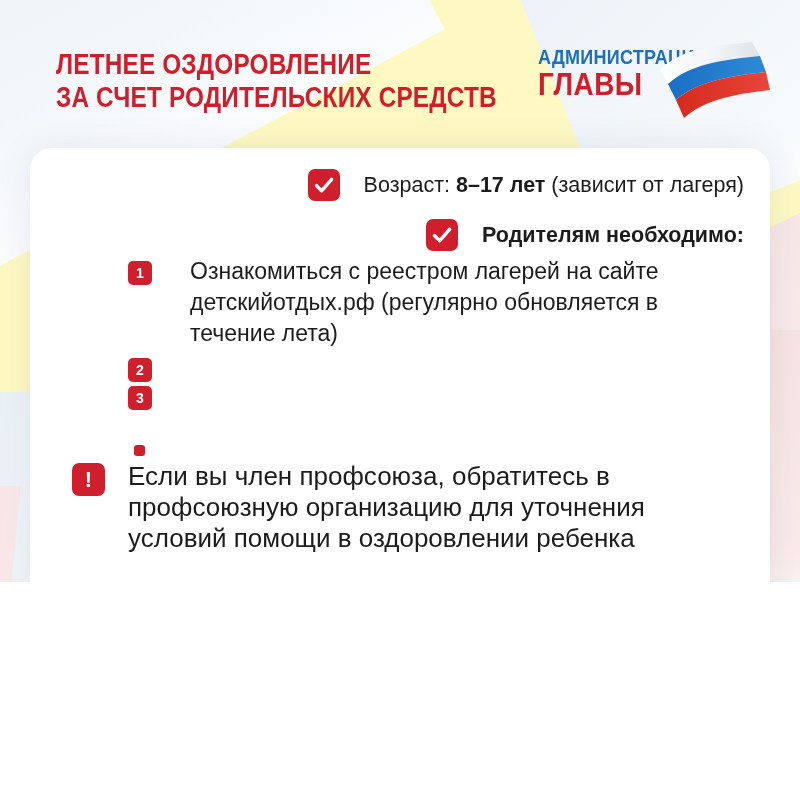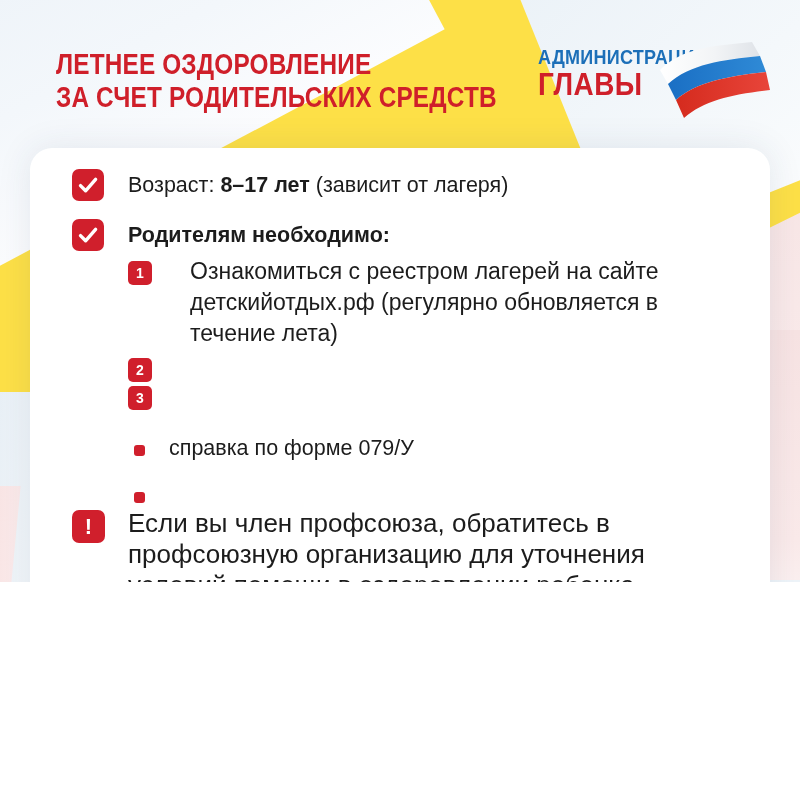--- a/index.html
+++ b/index.html
@@ -7,21 +7,21 @@
   html, body {
     width:800px; height:800px;
     background:#ffffff;
     font-family:"Liberation Sans", sans-serif;
     overflow:hidden;
   }
 
   #poster {
     position:relative;
     width:800px; height:582px;
-    background:#fde047;
+    background:#fef9c3;
     overflow:hidden;
   }
 
   
   .bg-layer { position:absolute; inset:0; overflow:hidden; pointer-events:none; }
 
   .band-blue-tl {
     position:absolute;
     left:-240px; top:-230px;
     width:620px; height:430px;
@@ -138,21 +138,21 @@
     z-index:4;
   }
 
   .card-inner {
     position:absolute;
     left:42px; top:20px;
     right:26px;
   }
 
   
-  .row { display:flex; align-items:flex-start; }
+  .row { display:flex; align-items:flex-start;justify-content:flex-end; }
 
   .check-row { margin-bottom:5px; }
   .check-row .txt {
     font-size:21.5px;
     line-height:31px;
     color:#1c1c1c;
     padding-top:2px;
   }
   .check-row.heading .txt { font-weight:bold; }
 
@@ -323,24 +323,20 @@
           <span class="num-badge">3</span>
         </div>
       </div>
 
       <div class="spacer-lg"></div>
 
 
       <div class="bullets">
         <div class="bullet-row">
           <span class="dot"></span>
-          <span class="txt">справка по форме 079/У</span>
-        </div>
-        <div class="bullet-row">
-          <span class="dot"></span>
         </div>
       </div>
 
       <div class="row warn-row">
         <span class="icon-excl">!</span>
         <span class="txt">Если вы член профсоюза, обратитесь в профсоюзную организацию для уточнения условий помощи в оздоровлении ребенка</span>
       </div>
 
     </div>
   </div>

